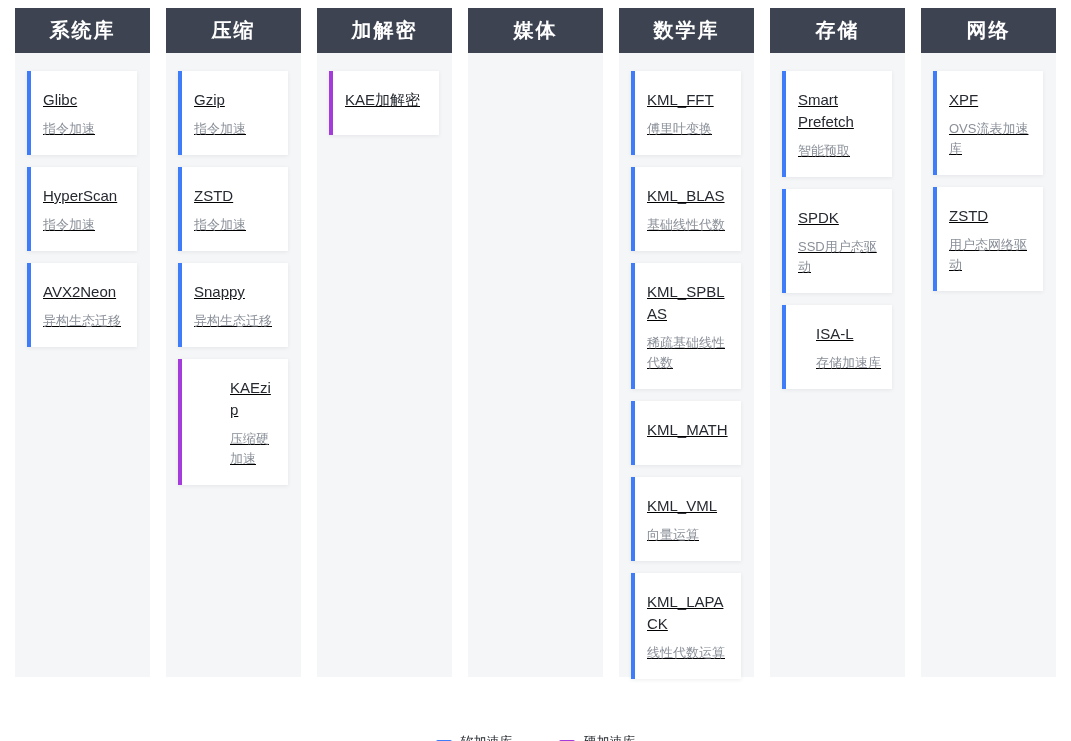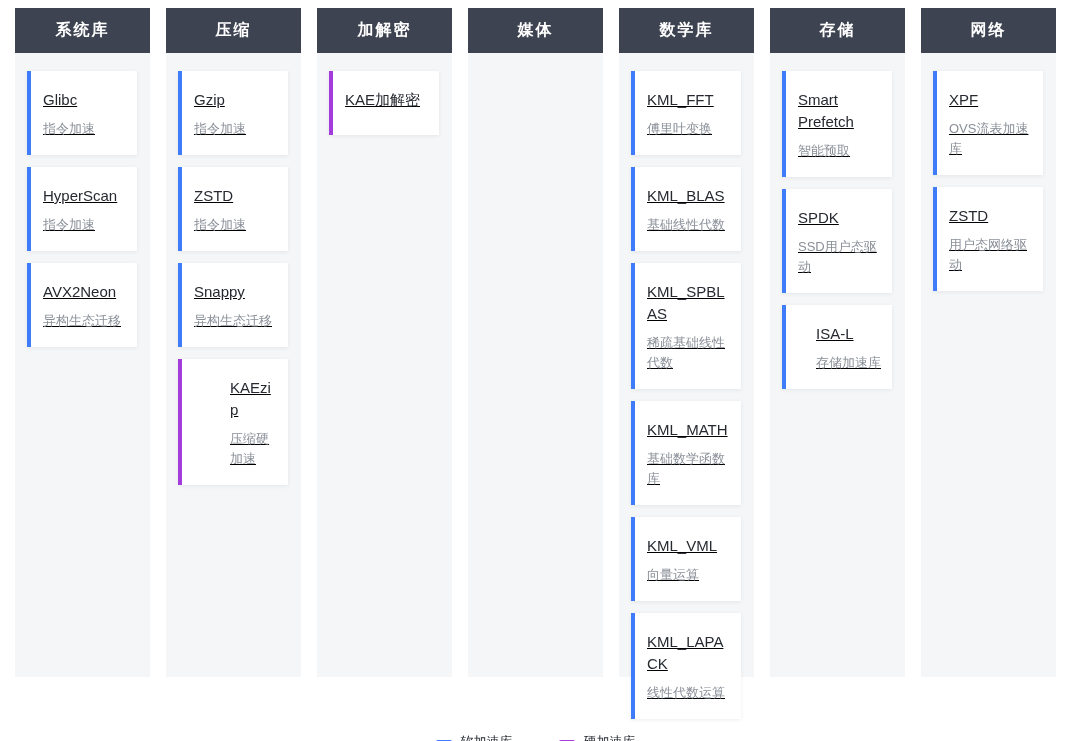--- a/index.html
+++ b/index.html
@@ -21,21 +21,21 @@
     background: #f5f6f8;
     display: flex;
     flex-direction: column;
     flex: 0 0 135px;
   }
   .col-header {
     height: 45px;
     flex: 0 0 45px;
     background: #3d4350;
     color: #ffffff;
-    font-size: 16px;
+    font-size: 20px;
     font-weight: bold;
     letter-spacing: 2px;
     display: flex;
     align-items: center;
     justify-content: center;
   }
   .cards {
     display: flex;
     flex-direction: column;
     gap: 12px;
@@ -161,21 +161,20 @@
     <div class="desc">基础线性代数</div>
   </div>
 
   <div class="card" style="border-left-color: rgb(62, 124, 250);">
     <div class="name">KML_SPBLAS</div>
     <div class="desc">稀疏基础线性代数</div>
   </div>
 
   <div class="card" style="border-left-color: rgb(62, 124, 250);">
     <div class="name">KML_MATH</div>
-    <div class="desc">基础数学函数库</div>
   </div>
 
   <div class="card" style="border-left-color: rgb(62, 124, 250);">
     <div class="name">KML_VML</div>
     <div class="desc">向量运算</div>
   </div>
 
   <div class="card" style="border-left-color: rgb(62, 124, 250);">
     <div class="name">KML_LAPACK</div>
     <div class="desc">线性代数运算</div>

